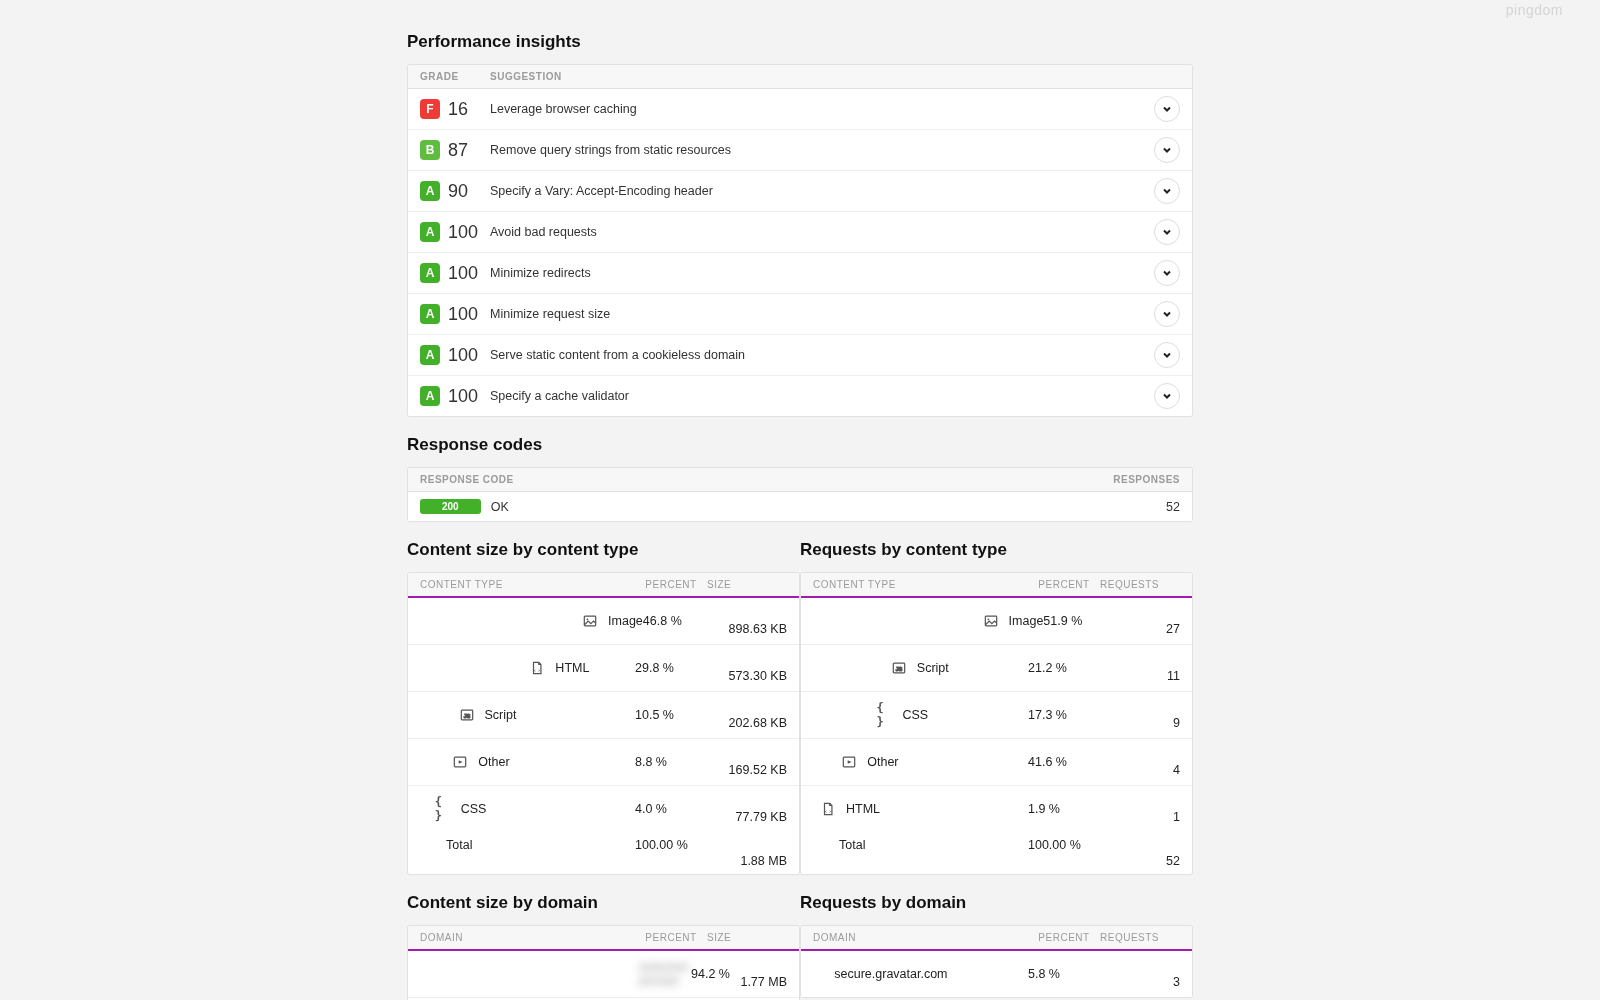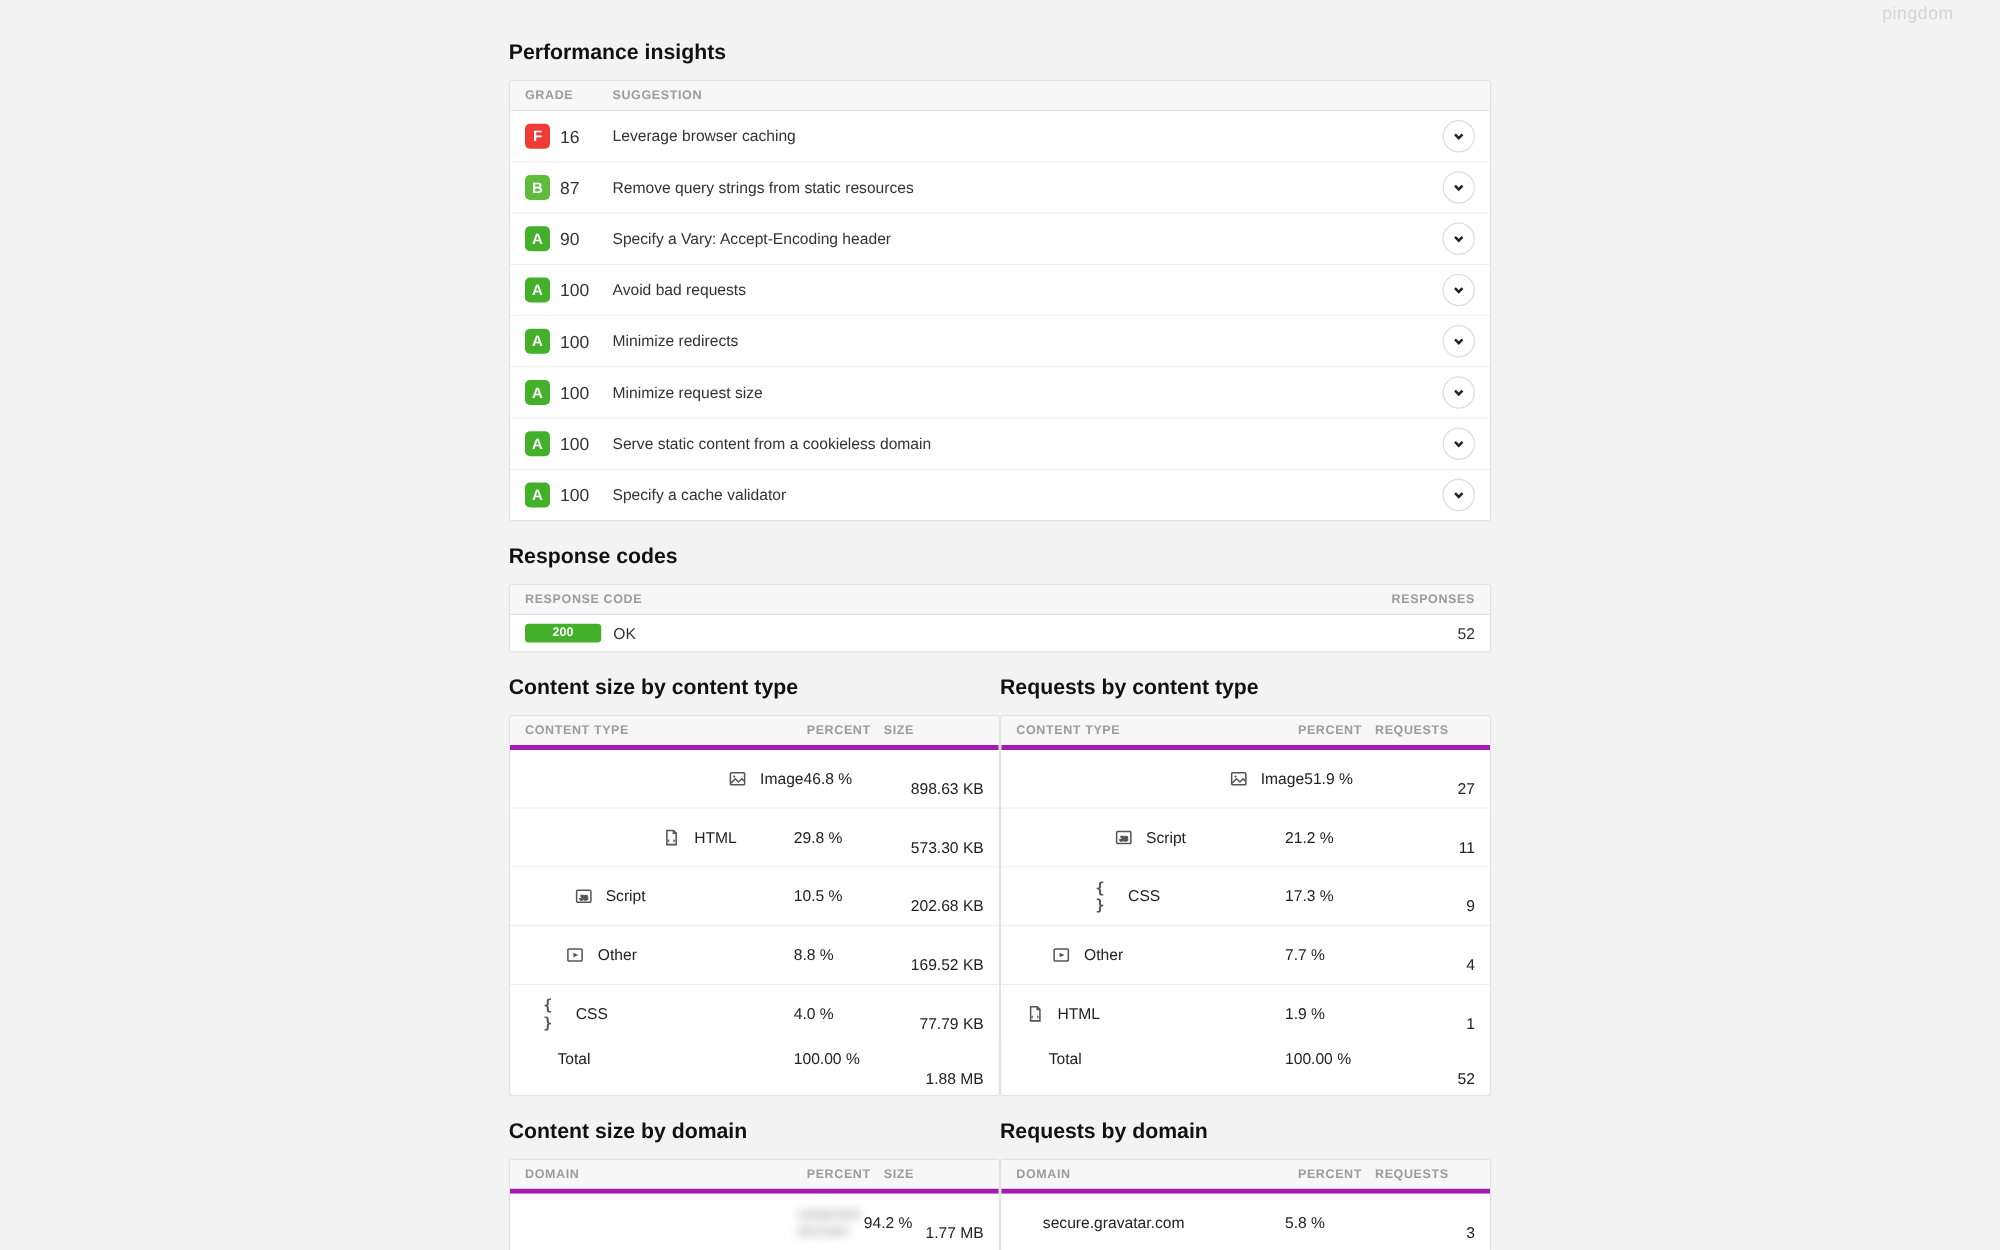--- a/index.html
+++ b/index.html
@@ -70,21 +70,21 @@
     align-items: center;
     justify-content: center;
     margin-right: 8px;
   }
   .grade-F { background: #ee3b35; }
   .grade-B { background: #5fbc3f; }
   .grade-A { background: #43b02a; }
 
   .insight-score {
     width: 42px;
-    font-size: 14px;
+    font-size: 18px;
     color: #333;
   }
   .insight-suggestion {
     flex: 1;
     font-size: 12.5px;
     color: #333;
   }
   .expand-btn {
     width: 26px; height: 26px;
     border-radius: 50%;
@@ -121,26 +121,26 @@
   .resp-status { font-size: 12.5px; color: #333; }
   .resp-count { margin-left: auto; font-size: 12.5px; color: #333; }
 
   .two-col {
     display: flex;
   }
   .col { flex: 1; min-width: 0; }
   .ct-header {
     display: flex;
     background: #f7f7f7;
-    border-bottom: 4px solid #a21caf;
+    border-bottom: 2px solid #a21caf;
     padding: 6px 12px;
     font-size: 10px;
     letter-spacing: 0.5px;
     color: #9b9b9b;
-    font-weight: 700;
+    font-weight: 400;
   }
   .ct-label-h { flex: 1; }
   .ct-percent-h { width: 72px; text-align: center; }
   .ct-value-h { width: 80px; text-align: left; }
 
   .ct-row {
     display: flex;
     align-items: center;
     position: relative;
     border-bottom: 1px solid #eee;
@@ -416,21 +416,21 @@
             </div>
             <div class="ct-row">
               <span class="ct-bar" style="width:7.7%"></span>
               <span class="ct-icon">
                 <svg viewBox="0 0 16 16">
                   <rect x="1.5" y="2.5" width="13" height="11" rx="1"></rect>
                   <polygon points="6.5,6 11,8 6.5,10" fill="#555" stroke="none"></polygon>
                 </svg>
               </span>
               <span class="ct-label">Other</span>
-              <span class="ct-percent">7.7 %</span>
+              <span class="ct-percent">41.6 %</span>
               <span class="ct-value">4</span>
             </div>
             <div class="ct-row">
               <span class="ct-bar" style="width:1.9%"></span>
               <span class="ct-icon">
                 <svg viewBox="0 0 16 16">
                   <path d="M4 1.5 H10 L12.5 4 V14.5 H4 Z"></path>
                   <path d="M10 1.5 V4 H12.5"></path>
                   <path d="M6 10 L5 11 L6 12" stroke-width="1"></path>
                   <path d="M10 10 L11 11 L10 12" stroke-width="1"></path>

